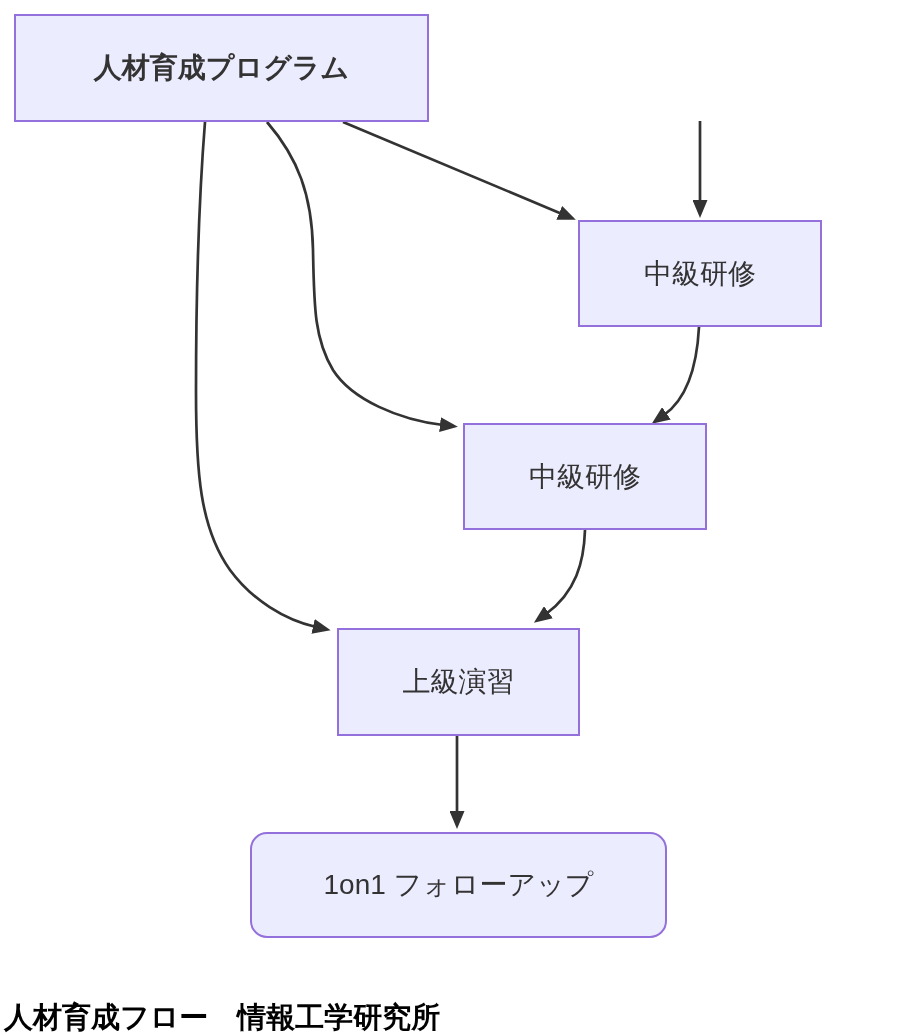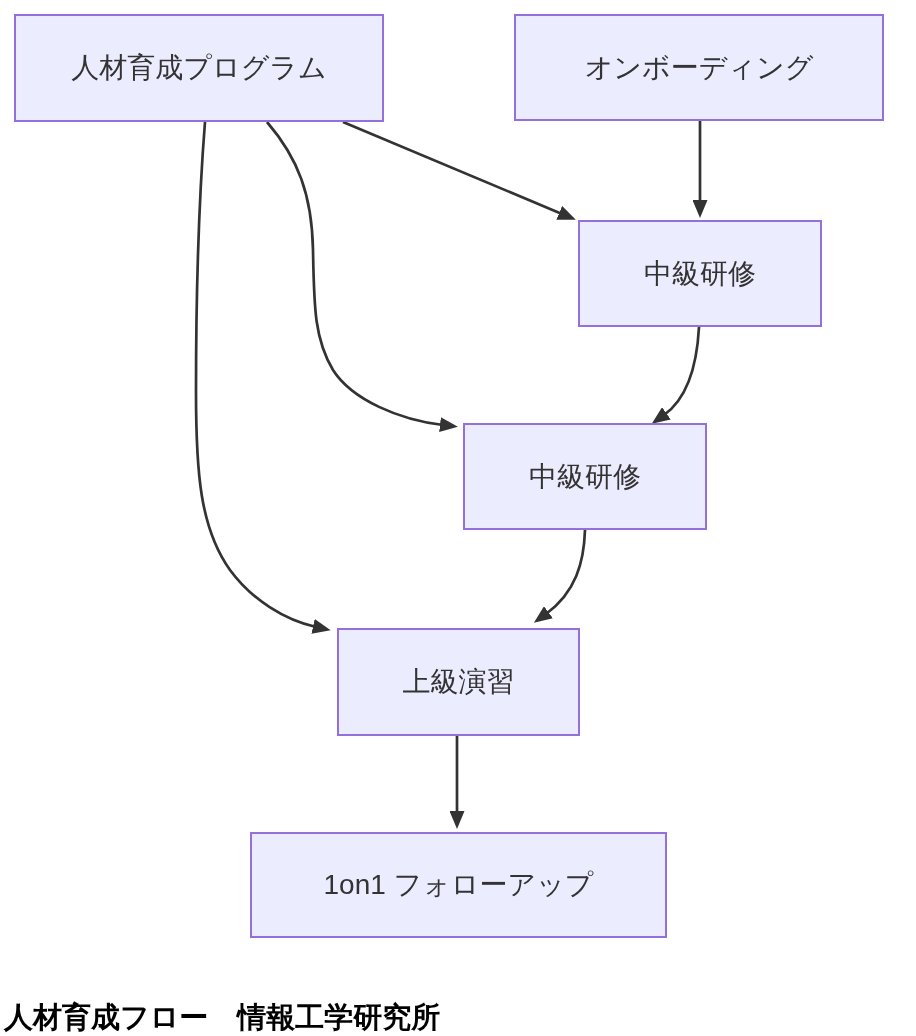--- a/index.html
+++ b/index.html
@@ -38,26 +38,26 @@
     background: var(--node-fill);
     border: 2px solid var(--node-border);
     color: var(--text);
     font-size: 28px;
     display: flex;
     align-items: center;
     justify-content: center;
     text-align: center;
     white-space: nowrap;
   }
-  .node-program        { left: 14px;  top: 14px;  width: 370px; height: 108px; }
+  .node-program        { left: 14px;  top: 14px;  width: 415px; height: 108px; font-weight: bold; }
   .node-onboarding     { left: 514px; top: 14px;  width: 370px; height: 107px; }
   .node-beginner       { left: 578px; top: 220px; width: 244px; height: 107px; }
   .node-intermediate   { left: 463px; top: 423px; width: 244px; height: 107px; }
   .node-advanced       { left: 337px; top: 628px; width: 243px; height: 108px; }
-  .node-followup       { left: 250px; top: 832px; width: 417px; height: 106px; }
+  .node-followup       { left: 250px; top: 832px; width: 417px; height: 106px; border-radius: 17px; }
   .caption {
     position: absolute;
     left: 3px;
     top: 998px;
     color: var(--caption-text);
     font-size: 29px;
     font-weight: bold;
     border-bottom: 3px solid var(--caption-text);
     padding: 0 4px 4px 1px;
     white-space: pre;
@@ -80,23 +80,20 @@
     <path class="edge" d="M699,327 C697,365 688,398 664,415" marker-end="url(#arrow)"></path>
     <path class="edge" d="M205,122 C198,210 196,300 196,392 C196,472 200,528 230,570 C252,600 285,620 316,627" marker-end="url(#arrow)"></path>
     <path class="edge" d="M585,530 C584,562 576,592 546,614" marker-end="url(#arrow)"></path>
     <path class="edge" d="M457,736 L457,814" marker-end="url(#arrow)"></path>
   </svg>
 
   <div class="node node-program">
     <span>人材育成プログラム</span>
   </div>
 
-  <div class="node node-onboarding">
-    <span>オンボーディング</span>
-  </div>
 
   <div class="node node-beginner">
     <span>中級研修</span>
   </div>
 
   <div class="node node-advanced">
     <span>上級演習</span>
   </div>
 
   <div class="node node-intermediate">

